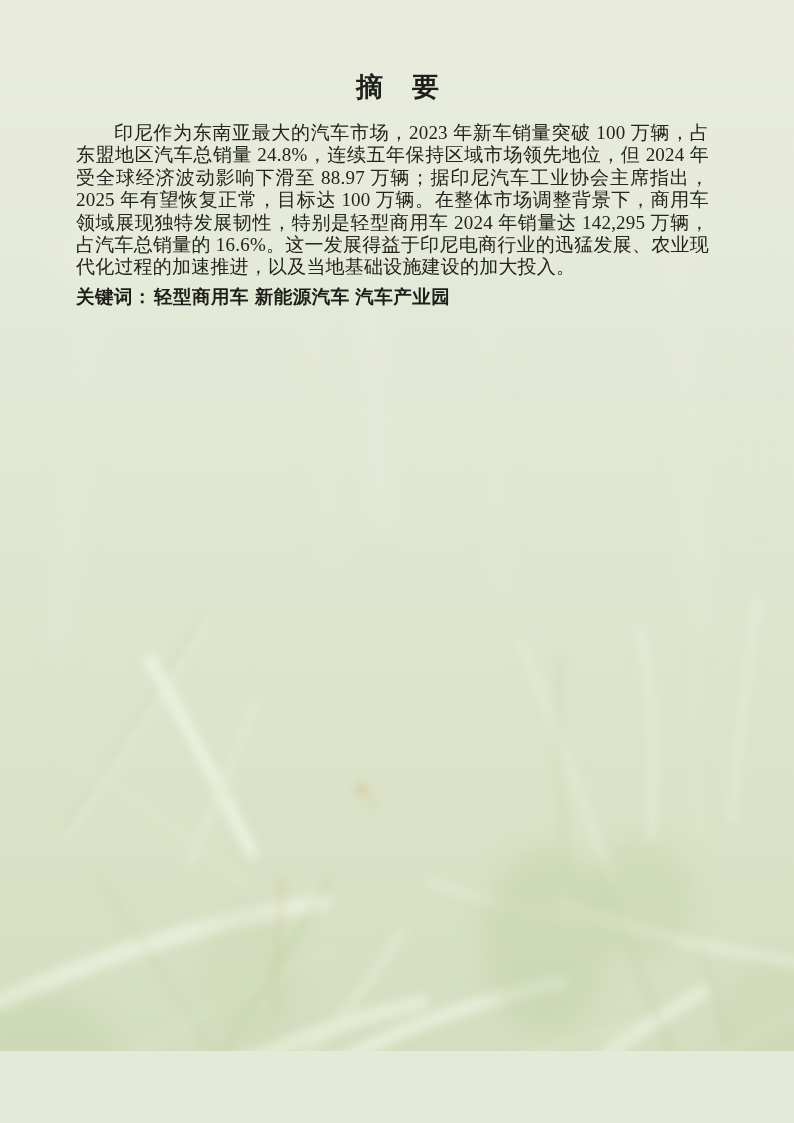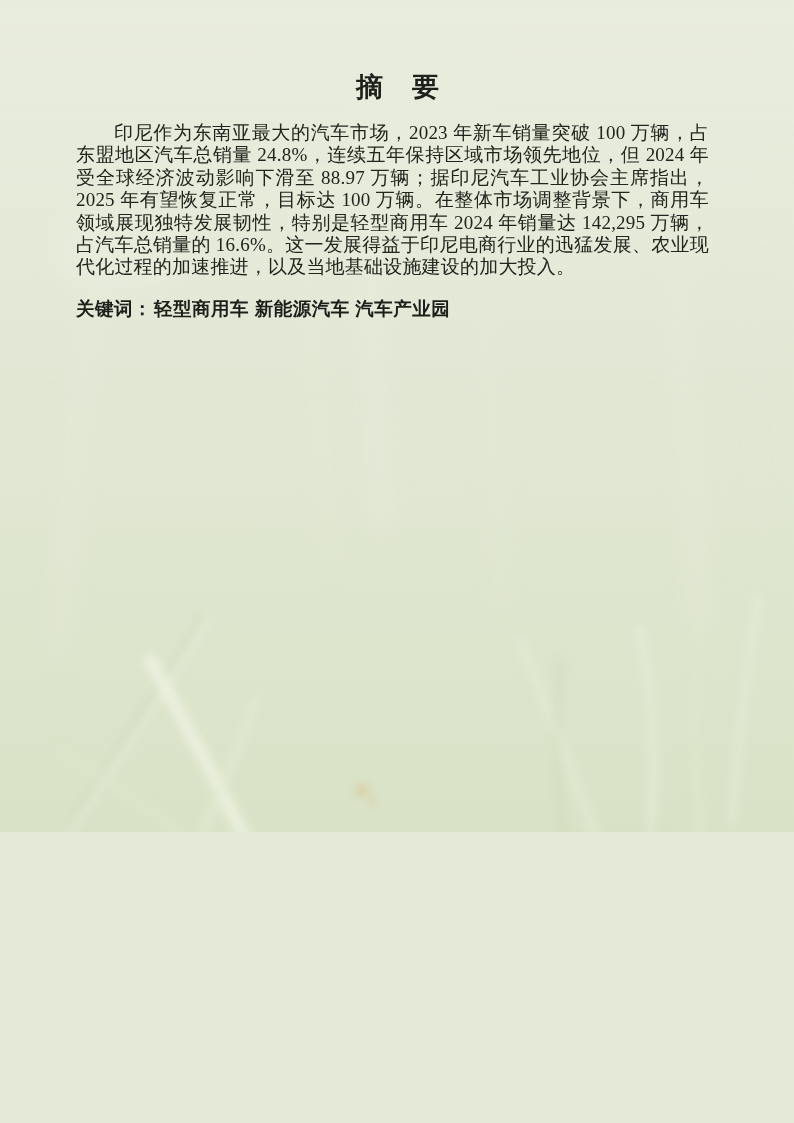--- a/index.html
+++ b/index.html
@@ -4,21 +4,21 @@
 <style>
   html, body { margin: 0; padding: 0; }
   body {
     width: 794px; height: 1123px;
     font-family: "Liberation Serif", "DejaVu Serif", serif;
     background: #e4e9d8;
     overflow: hidden;
   }
   .page {
     position: relative;
-    width: 794px; height: 832px;
+    width: 794px; height: 1051px;
     overflow: hidden;
   }
   .grass-bg {
     position: absolute; inset: 0;
     width: 794px; height: 1123px;
     display: block;
   }
   .content {
     position: absolute; inset: 0;
     z-index: 2;
@@ -42,21 +42,21 @@
     line-height: 22.4px;
     text-align: justify;
     letter-spacing: 0.2px;
   }
   .abstract-body p {
     margin: 0 11px 24px 0;
     text-indent: 2em;
   }
   .abstract-body p:last-child { margin-bottom: 0; }
   .keywords-line {
-    margin-top: 18px;
+    margin-top: 6px;
     font-family: "Liberation Sans", "DejaVu Sans", sans-serif;
     font-weight: bold;
     font-size: 18.5px;
     line-height: 24px;
     color: #1c1e19;
     letter-spacing: 0.5px;
   }
   .keywords-line .kw-list { margin-left: 2px; }
 </style>
 </head>

